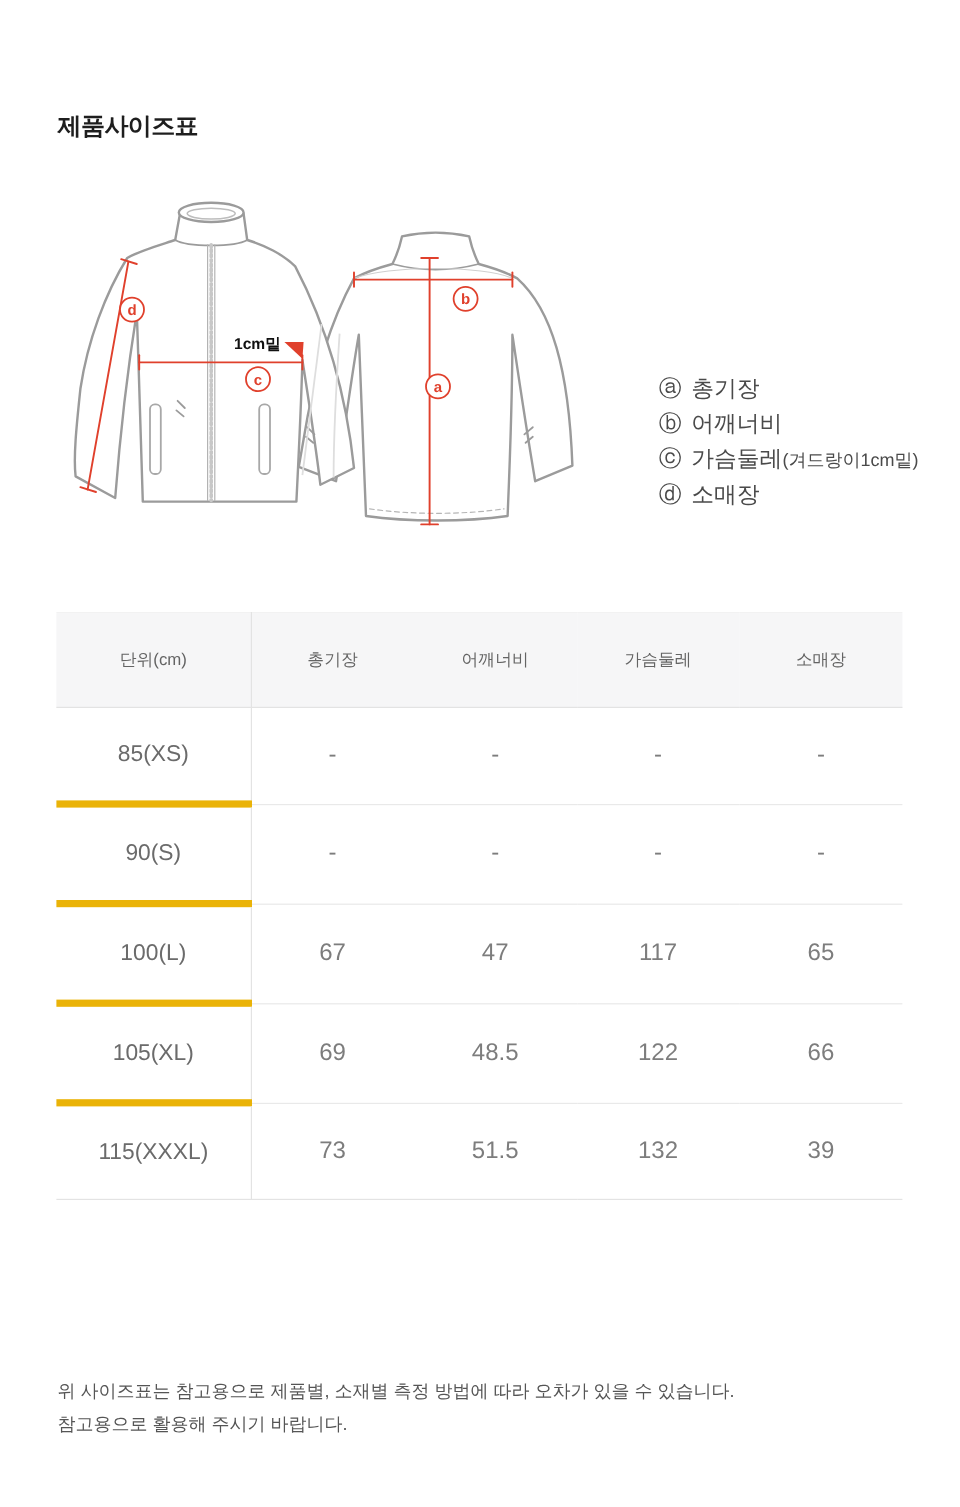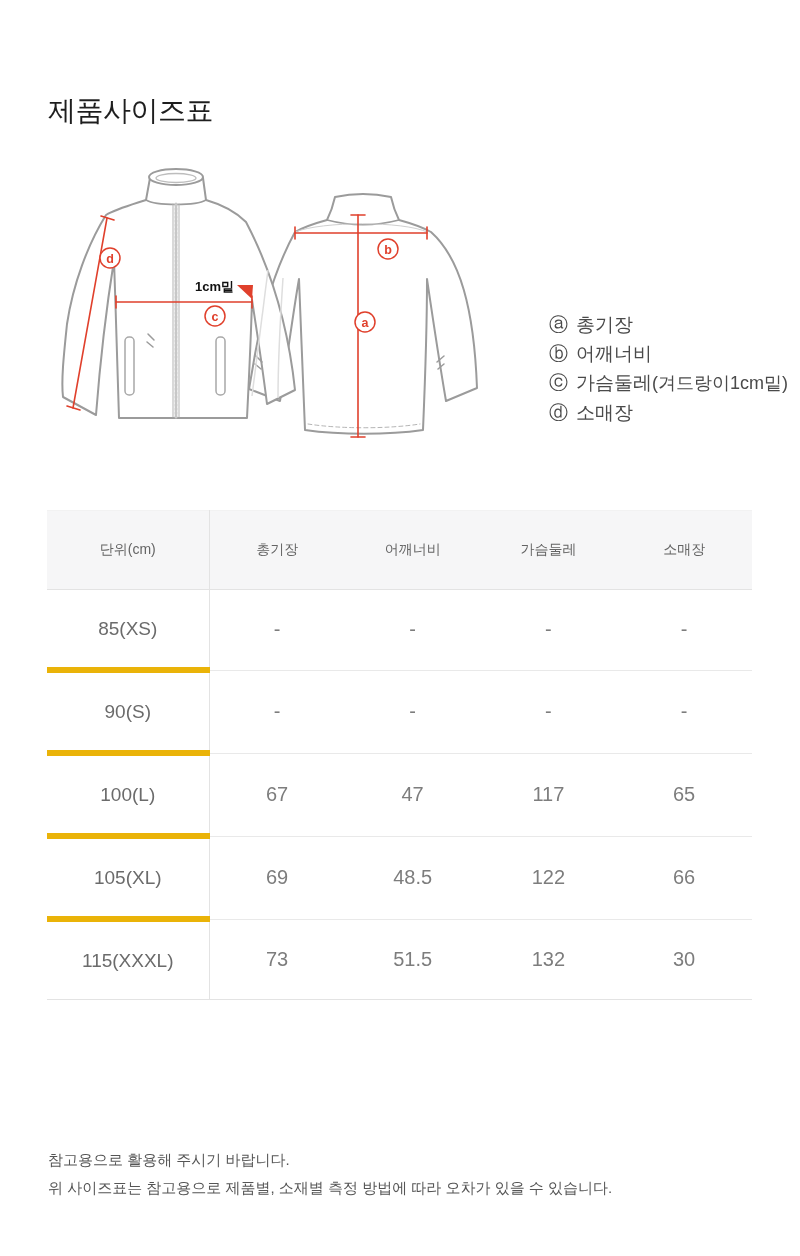--- a/index.html
+++ b/index.html
@@ -3,29 +3,29 @@
 <meta charset="utf-8">
 <style>
   html,body{margin:0;padding:0;background:#fff;}
   body{
     width:800px;height:1256px;position:relative;overflow:hidden;
     font-family:"Liberation Sans","DejaVu Sans",sans-serif;
     -webkit-font-smoothing:antialiased;
   }
   .page-title{
     position:absolute;left:48px;top:92px;margin:0;
-    font-size:28px;font-weight:400;color:#1e1e1e;letter-spacing:-0.5px;
+    font-size:20px;font-weight:700;color:#1e1e1e;letter-spacing:-0.5px;
   }
   .diagram-wrap{position:absolute;left:40px;top:158px;width:470px;height:300px;}
   .legend{position:absolute;left:533px;top:294px;list-style:none;margin:16px;padding:0;}
   .legend li{
     font-size:19px;color:#4a4a4a;line-height:29px;white-space:nowrap;
   }
   .legend .marker{margin-right:8px;font-size:19px;color:#4a4a4a;}
-  .legend .note{font-size:18px;color:#4a4a4a;}
+  .legend .note{font-size:15px;color:#4a4a4a;}
   table.size-table{
     position:absolute;left:47px;top:510px;width:705px;
     border-collapse:collapse;table-layout:fixed;
   }
   .size-table thead tr{background:#f6f6f7;}
   .size-table th,.size-table td{
     text-align:center;vertical-align:middle;font-weight:400;padding:0;
   }
   .size-table thead th{
     height:78px;font-size:14px;color:#646464;
@@ -218,21 +218,21 @@
         <td>69</td>
         <td>48.5</td>
         <td>122</td>
         <td>66</td>
       </tr>
       <tr>
         <th>115(XXXL)</th>
         <td>73</td>
         <td>51.5</td>
         <td>132</td>
-        <td>30</td>
+        <td>39</td>
       </tr>
     </tbody>
 </table>
 
 <div class="table-note">
+  <p>위 사이즈표는 참고용으로 제품별, 소재별 측정 방법에 따라 오차가 있을 수 있습니다.</p>
   <p>참고용으로 활용해 주시기 바랍니다.</p>
-  <p>위 사이즈표는 참고용으로 제품별, 소재별 측정 방법에 따라 오차가 있을 수 있습니다.</p>
 </div>
 
 </body></html>

